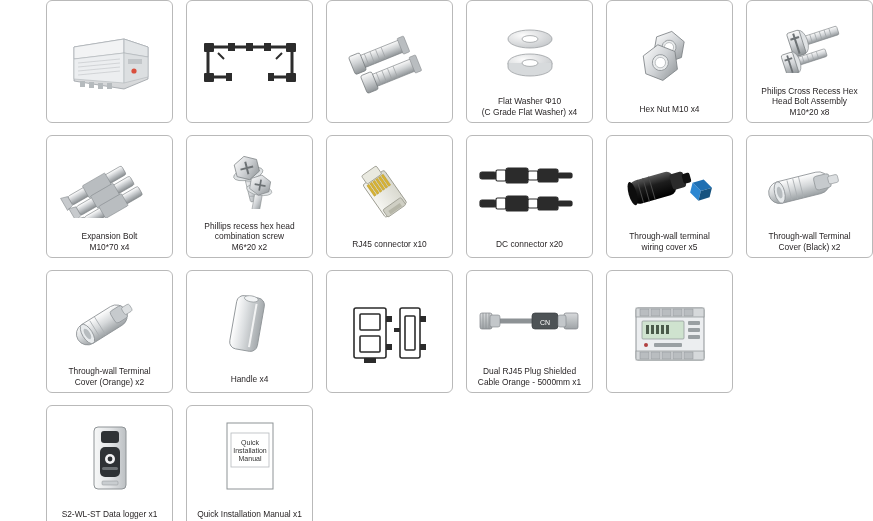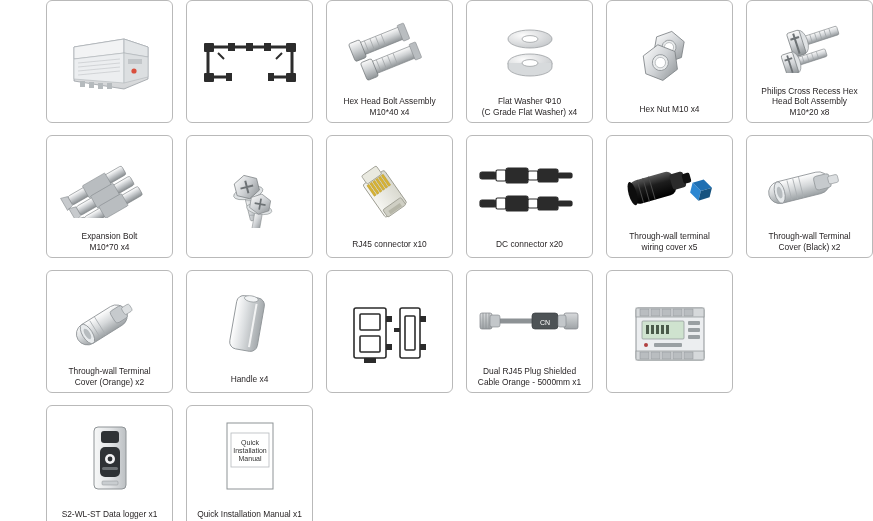--- a/index.html
+++ b/index.html
@@ -157,22 +157,20 @@
             <rect x="66" y="10" width="7" height="17" rx="1" fill="#b9bdc0" stroke="#7e8386" stroke-width="0.5"></rect>
             <g stroke="#9ea2a5" stroke-width="0.7">
               <line x1="30" y1="12" x2="30" y2="25"></line>
                 <line x1="36" y1="12" x2="36" y2="25"></line>
               <line x1="42" y1="12" x2="42" y2="25"></line>
                 <line x1="48" y1="12" x2="48" y2="25"></line>
             </g>
           </g>
         </svg>
       </div>
-      <div class="caption">Hex Head Bolt Assembly
-M10*40 x4</div>
     </div>
 
     <div class="cell">
       <div class="art">
         <svg width="86" height="64" viewBox="0 0 86 64">
           <defs>
             <radialGradient id="gW" cx="0.35" cy="0.3" r="0.8">
               <stop offset="0" stop-color="#fcfcfc"></stop>
                 <stop offset="1" stop-color="#c3c6c9"></stop>
             </radialGradient>
@@ -318,20 +316,23 @@
             <path d="M12 16 h13 M18.5 9.5 v13" stroke="#6d7275" stroke-width="2" fill="none"></path>
           </g>
           <g transform="translate(40 18) rotate(10) scale(0.85)">
             <rect x="14" y="24" width="9" height="26" rx="1.5" fill="url(#gP)" stroke="#83888b" stroke-width="0.6"></rect>
             <ellipse cx="18.5" cy="22" rx="15" ry="6" fill="#e0e3e5" stroke="#83888b" stroke-width="0.6"></ellipse>
             <polygon points="18.5,4 30,10 30,22 18.5,28 7,22 7,10" fill="url(#gP)" stroke="#7a7f82" stroke-width="0.7"></polygon>
             <path d="M12 16 h13 M18.5 9.5 v13" stroke="#6d7275" stroke-width="2" fill="none"></path>
           </g>
         </svg>
       </div>
+      <div class="caption">Phillips recess hex head
+combination screw
+M6*20 x2</div>
     </div>
 
     <div class="cell">
       <div class="art">
         <svg width="80" height="66" viewBox="0 0 80 66">
           <defs>
             <linearGradient id="gRJ" x1="0" y1="0" x2="1" y2="0">
               <stop offset="0" stop-color="#f6f6f2"></stop>
                 <stop offset="1" stop-color="#d9d9cf"></stop>
             </linearGradient>

